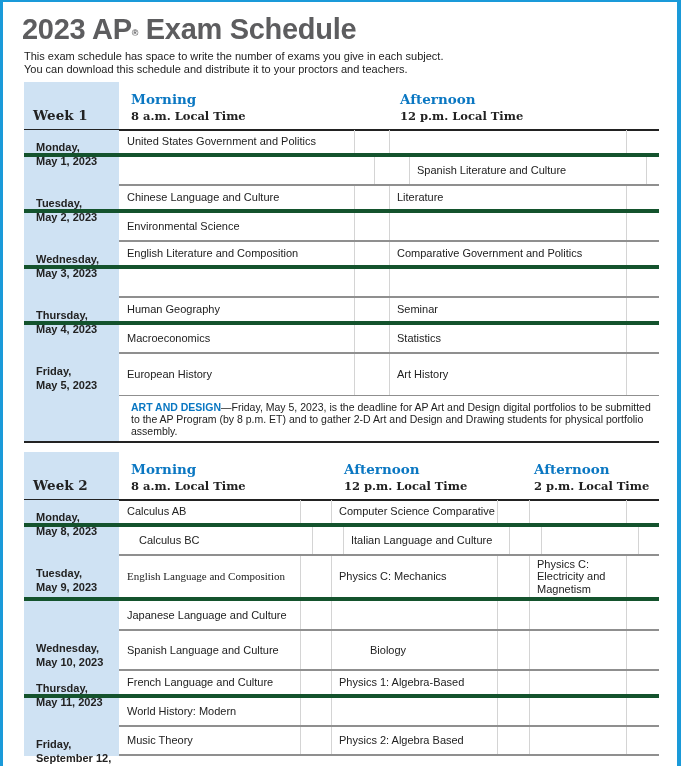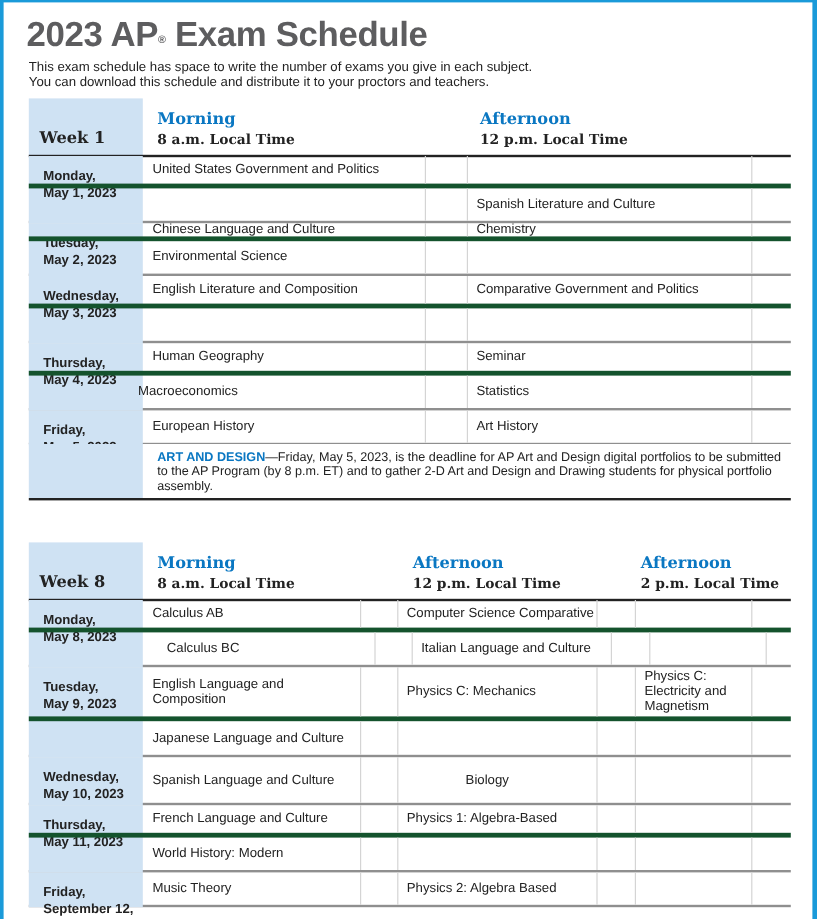--- a/index.html
+++ b/index.html
@@ -105,44 +105,44 @@
         </div>
       </div>
       <div class="row" style="height: 27px;">
         <div class="vline" style="left: 330px;"></div>
         <div class="vline" style="left: 365px;"></div>
         <div class="vline" style="left: 602px;"></div>
         <div class="cell" style="left: 95px; width: 235px;">United States Government and Politics</div>
         <div class="cell" style="left: 331px; width: 34px;"></div>
         <div class="cell" style="left: 603px; width: 32px;"></div>
       </div>
-      <div class="row" style="height: 27px;">
+      <div class="row" style="height: 27px; margin-left: 20px;">
         <div class="vline" style="left: 330px;"></div>
         <div class="vline" style="left: 365px;"></div>
         <div class="vline" style="left: 602px;"></div>
         <div class="cell" style="left: 95px; width: 235px;"></div>
         <div class="cell" style="left: 331px; width: 34px;"></div>
         <div class="cell" style="left: 365px; width: 237px;">Spanish Literature and Culture</div>
         <div class="cell" style="left: 603px; width: 32px;"></div>
       </div>
     </div>
     <div class="day">
       <div class="datecell">
         <div class="datelabel">
           <div>Tuesday,</div>
           <div>May 2, 2023</div>
         </div>
       </div>
-      <div class="row" style="height: 15px;">
+      <div class="row" style="height: 27px;">
         <div class="vline" style="left: 330px;"></div>
         <div class="vline" style="left: 365px;"></div>
         <div class="vline" style="left: 602px;"></div>
         <div class="cell" style="left: 95px; width: 235px;">Chinese Language and Culture</div>
         <div class="cell" style="left: 331px; width: 34px;"></div>
-        <div class="cell" style="left: 365px; width: 237px;">Chemistry</div>
+        <div class="cell" style="left: 365px; width: 237px;">Literature</div>
         <div class="cell" style="left: 603px; width: 32px;"></div>
       </div>
       <div class="row" style="height: 27px;">
         <div class="vline" style="left: 330px;"></div>
         <div class="vline" style="left: 365px;"></div>
         <div class="vline" style="left: 602px;"></div>
         <div class="cell" style="left: 95px; width: 235px;">Environmental Science</div>
         <div class="cell" style="left: 331px; width: 34px;"></div>
         <div class="cell" style="left: 365px; width: 237px;"></div>
         <div class="cell" style="left: 603px; width: 32px;"></div>
@@ -186,52 +186,52 @@
         <div class="vline" style="left: 602px;"></div>
         <div class="cell" style="left: 95px; width: 235px;">Human Geography</div>
         <div class="cell" style="left: 331px; width: 34px;"></div>
         <div class="cell" style="left: 365px; width: 237px;">Seminar</div>
         <div class="cell" style="left: 603px; width: 32px;"></div>
       </div>
       <div class="row" style="height: 27px;">
         <div class="vline" style="left: 330px;"></div>
         <div class="vline" style="left: 365px;"></div>
         <div class="vline" style="left: 602px;"></div>
-        <div class="cell" style="left: 83px; width: 235px;">Macroeconomics</div>
+        <div class="cell" style="left: 95px; width: 235px;">Macroeconomics</div>
         <div class="cell" style="left: 331px; width: 34px;"></div>
         <div class="cell" style="left: 365px; width: 237px;">Statistics</div>
         <div class="cell" style="left: 603px; width: 32px;"></div>
       </div>
     </div>
     <div class="day" style="border-bottom: 1px solid rgb(143, 143, 143);">
       <div class="datecell">
         <div class="datelabel">
           <div>Friday,</div>
           <div>May 5, 2023</div>
         </div>
       </div>
-      <div class="row" style="height: 27px;">
+      <div class="row" style="height: 41px;">
         <div class="vline" style="left: 330px;"></div>
         <div class="vline" style="left: 365px;"></div>
         <div class="vline" style="left: 602px;"></div>
         <div class="cell" style="left: 95px; width: 235px;">European History</div>
         <div class="cell" style="left: 331px; width: 34px;"></div>
         <div class="cell" style="left: 365px; width: 237px;">Art History</div>
         <div class="cell" style="left: 603px; width: 32px;"></div>
       </div>
     </div>
     <div style="position: relative; border-bottom: 2px solid rgb(34, 34, 34);">
       <div class="datecell" style="bottom: 0px;"></div>
       <div class="note"><span class="lead">ART AND DESIGN</span><span>—Friday, May 5, 2023, is the deadline for AP Art and Design digital portfolios to be submitted to the AP Program (by 8 p.m. ET) and to gather 2-D Art and Design and Drawing students for physical portfolio assembly.</span></div>
     </div>
   </div>
 <div class="week" id="week2" style="top:452px">
     <div class="hdr">
       <div class="weekcell">
-        <div class="weeklabel">Week 8</div>
+        <div class="weeklabel">Week 2</div>
       </div>
       <div class="slot" style="left: 107px;">
         <div class="sname">Morning</div>
         <div class="stime">8 a.m. Local Time</div>
       </div>
       <div class="slot" style="left: 320px;">
         <div class="sname">Afternoon</div>
         <div class="stime">12 p.m. Local Time</div>
       </div>
       <div class="slot" style="left: 510px;">
@@ -280,21 +280,21 @@
           <div>Tuesday,</div>
           <div>May 9, 2023</div>
         </div>
       </div>
       <div class="row" style="height: 45px;">
         <div class="vline" style="left: 276px;"></div>
         <div class="vline" style="left: 307px;"></div>
         <div class="vline" style="left: 473px;"></div>
         <div class="vline" style="left: 505px;"></div>
         <div class="vline" style="left: 602px;"></div>
-        <div class="cell" style="left: 95px; width: 181px;">English Language and Composition</div>
+        <div class="cell" style="left: 95px; width: 181px; font-family: Liberation Serif, serif;">English Language and Composition</div>
         <div class="cell" style="left: 277px; width: 30px;"></div>
         <div class="cell" style="left: 307px; width: 166px;">Physics C: Mechanics</div>
         <div class="cell" style="left: 474px; width: 31px;"></div>
         <div class="cell" style="left: 505px; width: 97px; line-height: 12.5px;">Physics C: Electricity and Magnetism</div>
         <div class="cell" style="left: 603px; width: 32px;"></div>
       </div>
       <div class="row" style="height: 28px;">
         <div class="vline" style="left: 276px;"></div>
         <div class="vline" style="left: 307px;"></div>
         <div class="vline" style="left: 473px;"></div>
@@ -316,21 +316,21 @@
         </div>
       </div>
       <div class="row" style="height: 38px;">
         <div class="vline" style="left: 276px;"></div>
         <div class="vline" style="left: 307px;"></div>
         <div class="vline" style="left: 473px;"></div>
         <div class="vline" style="left: 505px;"></div>
         <div class="vline" style="left: 602px;"></div>
         <div class="cell" style="left: 95px; width: 181px;">Spanish Language and Culture</div>
         <div class="cell" style="left: 277px; width: 30px;"></div>
-        <div class="cell" style="left: 324px; width: 166px; padding-left: 40px;">Biology</div>
+        <div class="cell" style="left: 306px; width: 166px; padding-left: 40px;">Biology</div>
         <div class="cell" style="left: 474px; width: 31px;"></div>
         <div class="cell" style="left: 505px; width: 97px;"></div>
         <div class="cell" style="left: 603px; width: 32px;"></div>
       </div>
     </div>
     <div class="day">
       <div class="datecell">
         <div class="datelabel">
           <div>Thursday,</div>
           <div>May 11, 2023</div>

